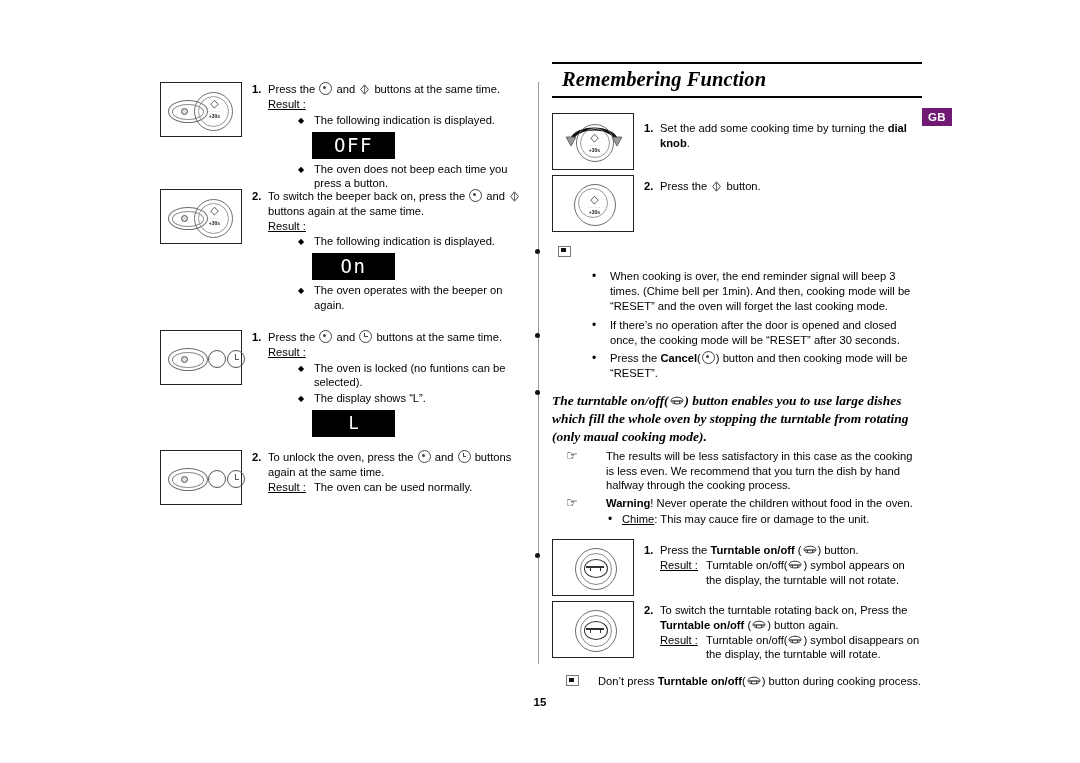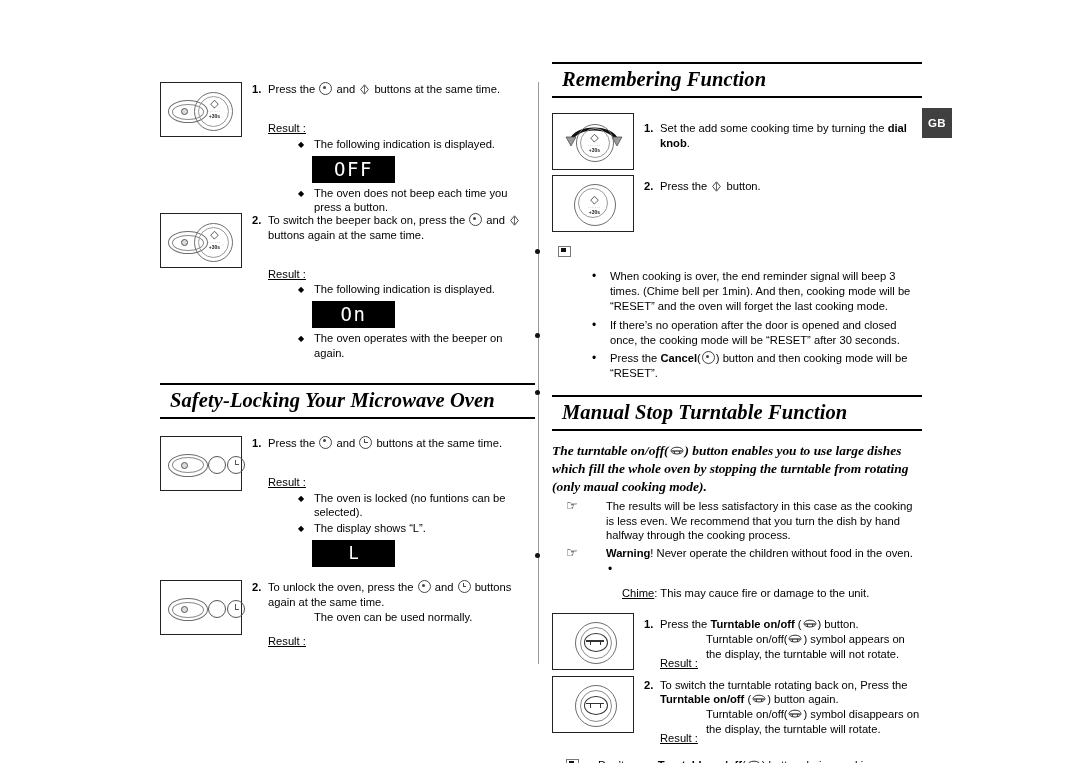--- a/index.html
+++ b/index.html
@@ -102,21 +102,20 @@
   .step-line { display: flex; }
   .step-num {
     font-weight: bold;
     width: 16px;
     flex: 0 0 16px;
   }
   .step-text { flex: 1 1 auto; }
   .result {
     text-decoration: underline;
     display: inline-block;
-    margin-top: 24px;
   }
   .res-line { display: flex; margin-top: 0px; }
   .res-label { width: 46px; flex: 0 0 46px; }
   .res-val { flex: 1 1 auto; }
 
   .bullets { margin: 1px 0 0 0; padding: 0; list-style: none; }
   .bullets li {
     display: flex;
     margin-top: 1px;
   }
@@ -153,22 +152,22 @@
     margin: 4px 0 3px 0;
   }
   .lcd.l-disp { font-size: 17px; letter-spacing: 0; }
 
   
   .gb-badge {
     position: absolute;
     left: 922px;
     top: 108px;
     width: 30px;
-    height: 30px;
-    background: #404040;
+    height: 18px;
+    background: #701a75;
     color: #fff;
     font-size: 11.5px;
     font-weight: bold;
     display: flex;
     align-items: center;
     justify-content: center;
     letter-spacing: .3px;
   }
 
   
@@ -511,21 +510,20 @@
         <div class="lcd" style="margin-left:60px">On</div>
         <ul class="bullets" style="margin-left:44px">
           <li>
               <span class="dia">◆</span>
               <span class="btxt">The oven operates with the beeper on again.</span>
             </li>
         </ul>
       </div>
     </div>
 
-    <h2 class="sec-head" style="margin-top:22px">Safety-Locking Your Microwave Oven</h2>
 
     <div class="step-row" style="margin-top:17px">
       <div class="panel-box">
         <div class="cancel-oval"></div>
         <div class="cancel-dot"></div>
         <div class="plain-circle"></div>
         <div class="clock-circle"></div>
       </div>
       <div class="step-body">
         <div class="step-line">
@@ -651,21 +649,20 @@
         </li>
       <li>
         <span class="dot">•</span>
         <span class="dtxt">
           <span>Press the</span>
           <b>Cancel</b>(<span class="ic ic-cancel"></span><span>) button and then cooking mode will be “RESET”.</span>
         </span>
       </li>
     </ul>
 
-    <h2 class="sec-head" style="margin-top:14px">Manual Stop Turntable Function</h2>
     <p class="intro">
       <span>The turntable on/off(</span><span class="ic ic-tt">
         <svg width="14" height="10" viewBox="0 0 14 10">
             <ellipse cx="7" cy="4.6" rx="6" ry="3.4" fill="none" stroke="#333" stroke-width="1"></ellipse>
             <line x1="1.6" y1="5" x2="12.4" y2="5" stroke="#333" stroke-width="1.3"></line>
             <line x1="4.4" y1="5" x2="4.4" y2="8" stroke="#333" stroke-width="1"></line>
             <line x1="9.6" y1="5" x2="9.6" y2="8" stroke="#333" stroke-width="1"></line>
           </svg>
       </span><span>) button enables you to use large dishes which fill the whole oven by stopping the turntable from rotating (only maual cooking mode).</span>
     </p>
@@ -777,14 +774,15 @@
               <line x1="1.6" y1="5" x2="12.4" y2="5" stroke="#333" stroke-width="1.3"></line>
               <line x1="4.4" y1="5" x2="4.4" y2="8" stroke="#333" stroke-width="1"></line>
               <line x1="9.6" y1="5" x2="9.6" y2="8" stroke="#333" stroke-width="1"></line>
             </svg>
         </span><span>) button during cooking process.</span>
       </span>
     </div>
 
   </div>
 
+  <div class="page-no">15</div>
 
 </div>
 
 </body></html>

